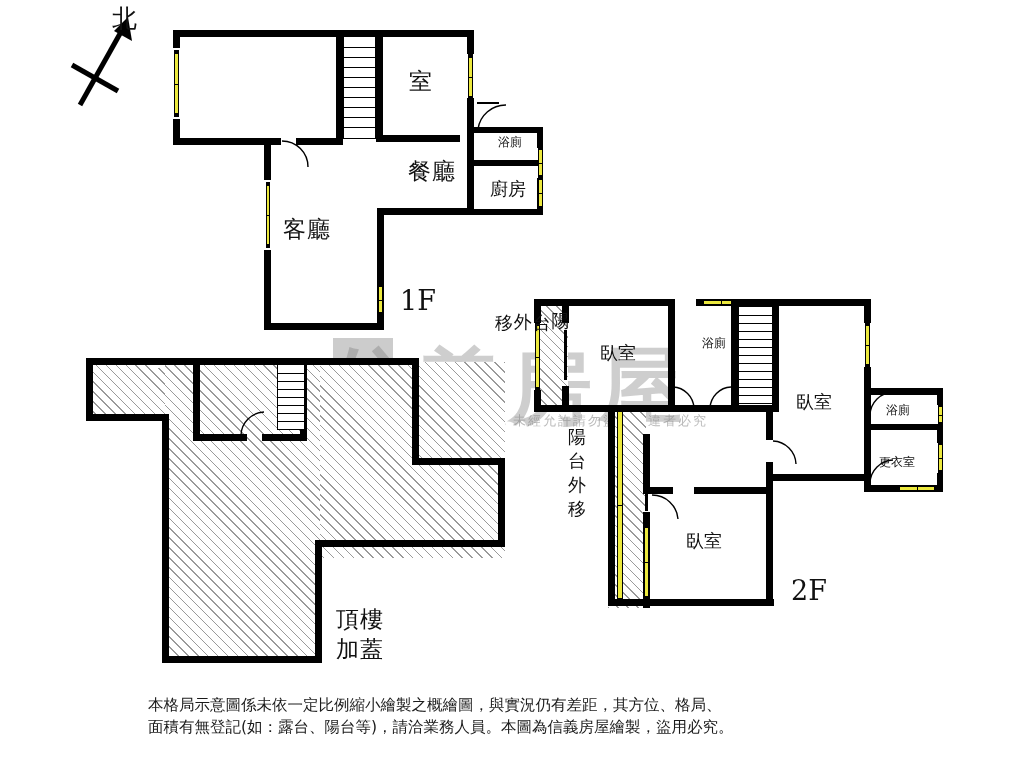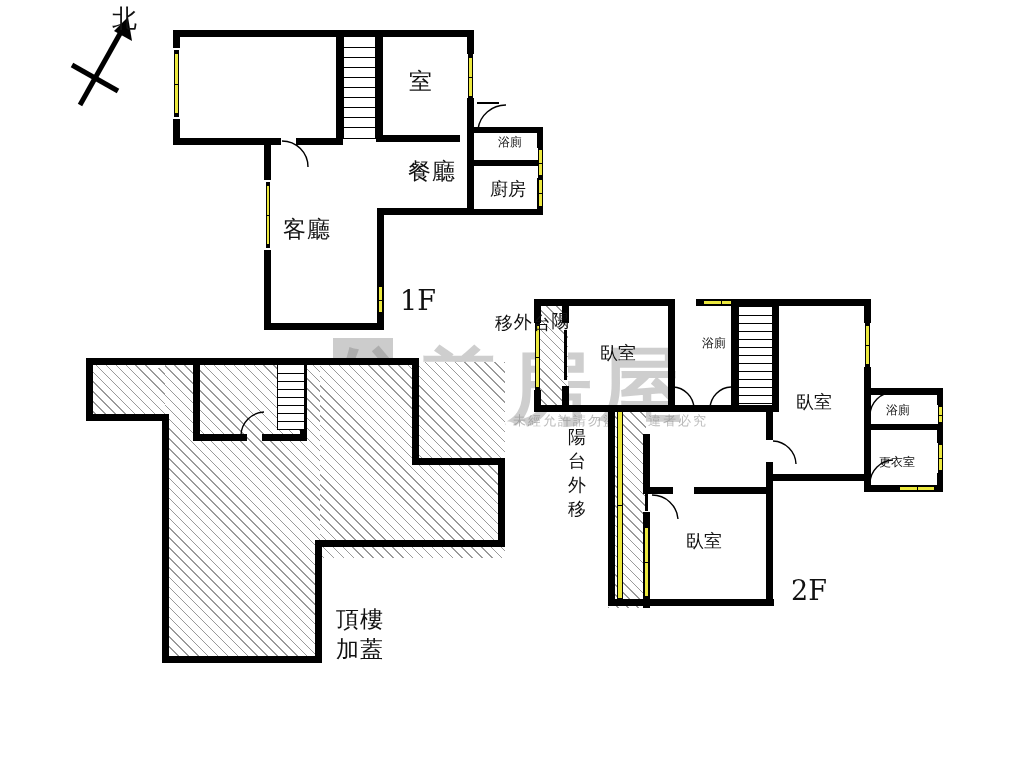--- a/index.html
+++ b/index.html
@@ -468,15 +468,17 @@
     </div>
     <div class="label cjk-mid" style="left:796px; top:393px;">臥室</div>
     <div class="label cjk-small" style="left:886px; top:404px;">浴廁</div>
     <div class="label cjk-small" style="left:879px; top:446px;margin-top:10px;">更衣室</div>
     <div class="label cjk-mid" style="left:686px; top:532px;">臥室</div>
 
     <div class="floor-tag" style="left:791px; top:575px;">2F</div>
   </div>
 
   <div id="disclaimer">
+    <div>本格局示意圖係未依一定比例縮小繪製之概繪圖，與實況仍有差距，其方位、格局、</div>
+    <div>面積有無登記(如：露台、陽台等)，請洽業務人員。本圖為信義房屋繪製，盜用必究。</div>
   </div>
 
 </div>
 
 </body></html>

